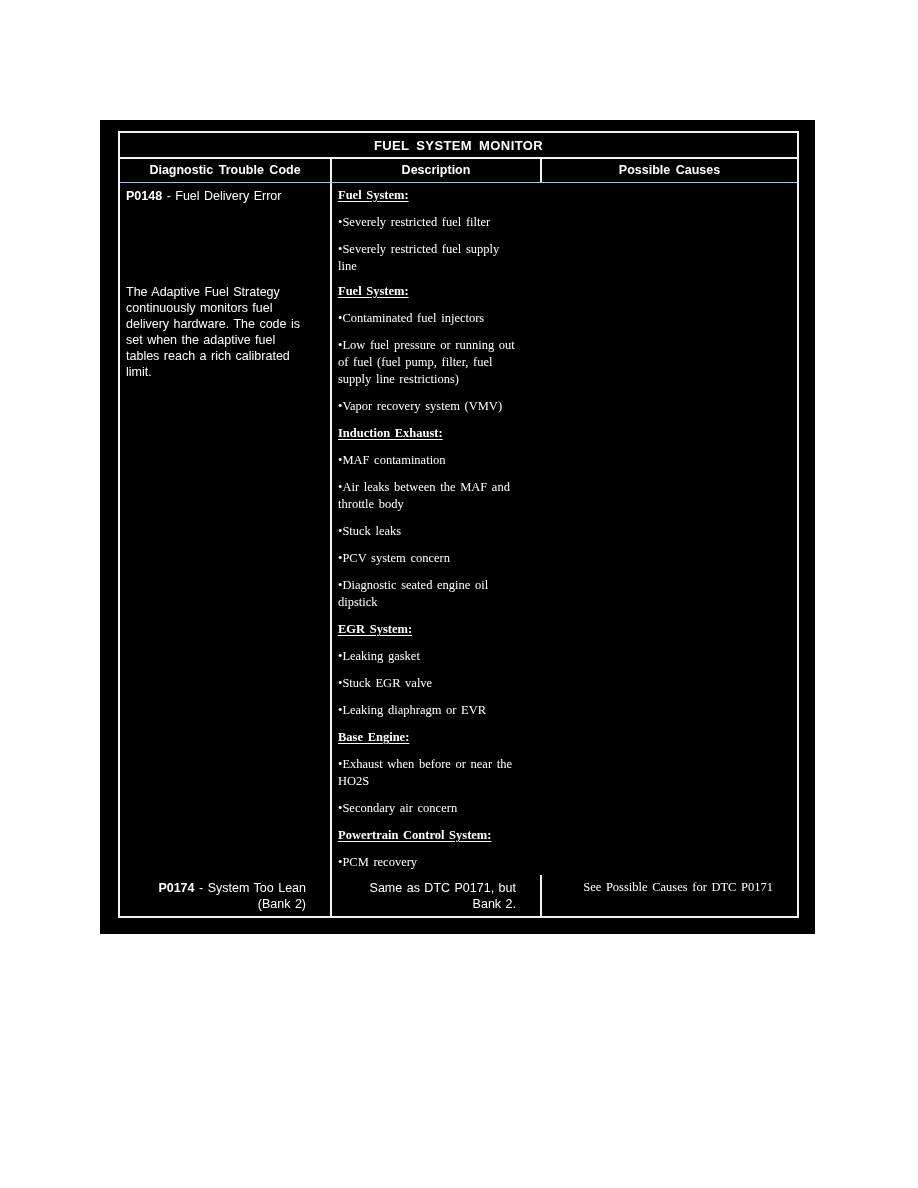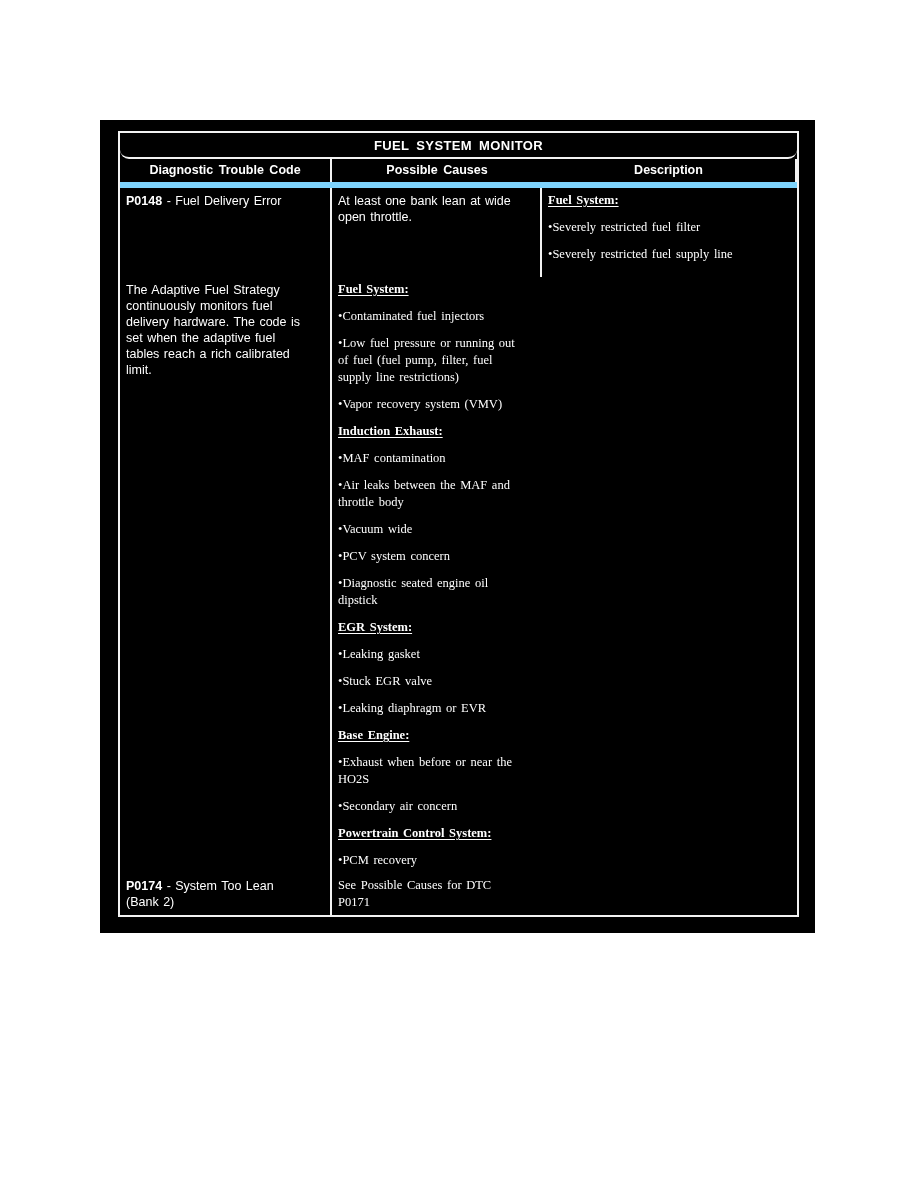--- a/index.html
+++ b/index.html
@@ -26,26 +26,25 @@
   }
   .title-row {
     text-align: center;
     font-weight: bold;
     font-size: 13px;
     line-height: 15px;
     letter-spacing: 0.4px;
     word-spacing: 3px;
     padding: 5px 0 4px 0;
     border-bottom: 2px solid #f2f2f2;
-    border-radius: 9px;
   }
   .header-row {
     display: grid;
     grid-template-columns: 212px 210px 1fr;
-    border-bottom: 6px solid #7dd3fc;
+    border-bottom: 1px solid #7dd3fc;
   }
   .hcell {
     font-weight: bold;
     font-size: 12.5px;
     line-height: 14px;
     text-align: center;
     padding: 4px 2px 5px 2px;
     word-spacing: 2px;
   }
   .hcell.c1, .hcell.c2 { border-right: 2px solid #f2f2f2; }
@@ -54,21 +53,21 @@
     grid-template-columns: 212px 210px 1fr;
   }
   .cell {
     font-size: 12.5px;
     line-height: 16px;
     padding: 5px 24px 4px 6px;
     word-spacing: 1px;
   }
   .cell.c1, .cell.c2 { border-right: 2px solid #f2f2f2; }
   .row-p0148 .cell { min-height: 89px; }
-  .row-p0174 .cell { min-height: 27px; }
+  .row-p0174 .cell { min-height: 27px; text-align: right; }
   .code { font-weight: bold; }
   .causes { padding-top: 4px; word-spacing: 1.5px; font-family: Liberation Serif, serif; }
   .cause { margin-bottom: 10px; line-height: 17px; }
   .cause.header {
     font-weight: bold;
     text-decoration: underline;
     text-underline-offset: 2px;
   }
   .cause.plain { margin-bottom: 0; }
   .cause:last-child { margin-bottom: 0; }
@@ -76,64 +75,64 @@
 </head>
 <body>
 
 <div class="scan-block">
   <div class="dtc-table">
 
     <div class="title-row">FUEL SYSTEM MONITOR</div>
 
     <div class="header-row">
       <div class="hcell c1">Diagnostic Trouble Code</div>
+      <div class="hcell c2">Description</div>
       <div class="hcell c3">Possible Causes</div>
-      <div class="hcell c2">Description</div>
     </div>
 
     <div class="row row-p0148">
       <div class="cell c1">
         <span class="code">P0148</span><span> - Fuel Delivery Error</span>
       </div>
-      <div class="cell c2">At least one bank lean at wide open throttle.</div>
       <div class="cell c3 causes">
           <div class="cause header">Fuel System:</div>
           <div class="cause bullet">•Severely restricted fuel filter</div>
           <div class="cause bullet">•Severely restricted fuel supply line</div>
         </div>
     </div>
 
     <div class="row row-p0171">
       <div class="cell c2">The Adaptive Fuel Strategy continuously monitors fuel delivery hardware. The code is set when the adaptive fuel tables reach a rich calibrated limit.</div>
       <div class="cell c3 causes">
           <div class="cause header">Fuel System:</div>
           <div class="cause bullet">•Contaminated fuel injectors</div>
           <div class="cause bullet">•Low fuel pressure or running out of fuel (fuel pump, filter, fuel supply line restrictions)</div>
           <div class="cause bullet">•Vapor recovery system (VMV)</div>
           <div class="cause header">Induction Exhaust:</div>
           <div class="cause bullet">•MAF contamination</div>
           <div class="cause bullet">•Air leaks between the MAF and throttle body</div>
-          <div class="cause bullet">•Vacuum wide</div>
+          <div class="cause bullet">•Stuck leaks</div>
           <div class="cause bullet">•PCV system concern</div>
           <div class="cause bullet">•Diagnostic seated engine oil dipstick</div>
           <div class="cause header">EGR System:</div>
           <div class="cause bullet">•Leaking gasket</div>
           <div class="cause bullet">•Stuck EGR valve</div>
           <div class="cause bullet">•Leaking diaphragm or EVR</div>
           <div class="cause header">Base Engine:</div>
           <div class="cause bullet">•Exhaust when before or near the HO2S</div>
           <div class="cause bullet">•Secondary air concern</div>
           <div class="cause header">Powertrain Control System:</div>
           <div class="cause bullet">•PCM recovery</div>
         </div>
     </div>
 
     <div class="row row-p0174">
       <div class="cell c1">
         <span class="code">P0174</span><span> - System Too Lean (Bank 2)</span>
       </div>
+      <div class="cell c2">Same as DTC P0171, but Bank 2.</div>
       <div class="cell c3 causes">
           <div class="cause plain">See Possible Causes for DTC P0171</div>
         </div>
     </div>
 
   </div>
 </div>
 
 </body></html>

